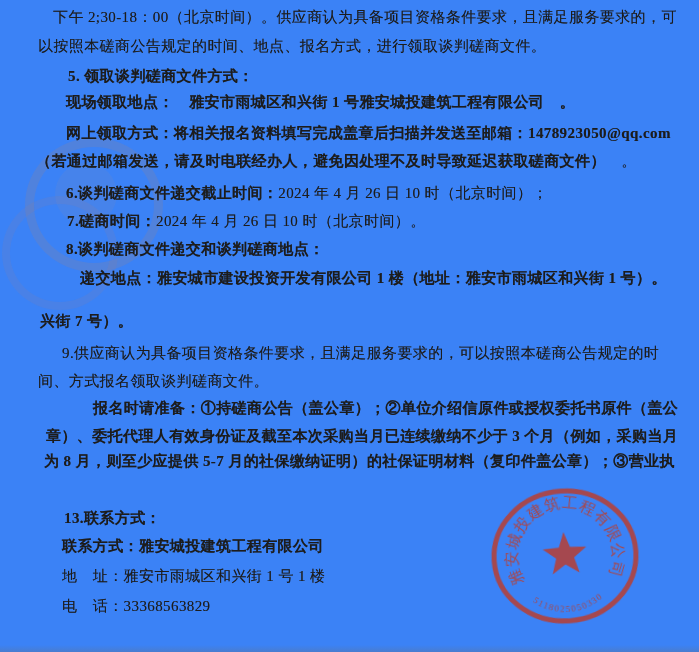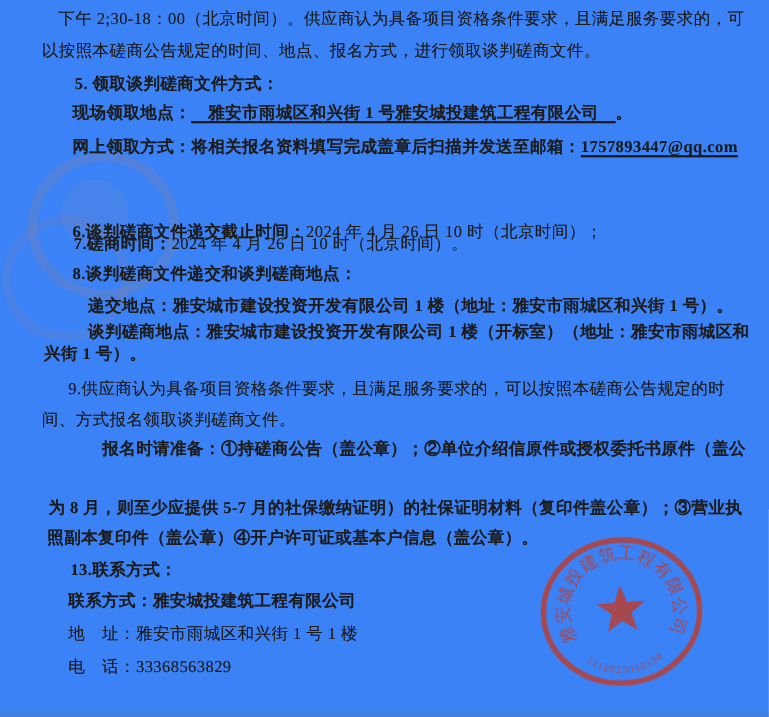--- a/index.html
+++ b/index.html
@@ -8,21 +8,21 @@
     position:relative;width:699px;height:652px;overflow:hidden;
     background:#3b82f6;
     font-family:"Liberation Serif","DejaVu Serif",serif;
     color:#1c1c1c;
   }
   .ln{
     position:absolute;white-space:nowrap;font-size:15px;letter-spacing:.4px;
     text-shadow:0 0 .5px rgba(40,40,40,.55);
   }
   .b{font-weight:700;}
-  .u{text-decoration:underline;text-underline-offset:3px;text-decoration-thickness:1.6px;}
+  .u{text-underline-offset:3px;text-decoration-thickness:1.6px;}
   .ghost{position:absolute;border-radius:50%;pointer-events:none;}
   .ghost1{left:25px;top:138px;width:120px;height:116px;border:9px solid rgba(193,130,95,.16);}
   .ghost2{left:2px;top:196px;width:100px;height:98px;border:8px solid rgba(193,130,95,.10);}
   .ghost3{left:55px;top:163px;width:62px;height:62px;background:rgba(205,150,110,.08);}
   .stamp{
     position:absolute;left:489px;top:486px;opacity:.88;
     transform:rotate(-4deg);filter:blur(.2px);
   }
   .bottom-shade{
     position:absolute;left:0;bottom:0;width:699px;height:7px;
@@ -38,39 +38,39 @@
   <div class="ghost ghost2"></div>
   <div class="ghost ghost3"></div>
 
   <div class="ln" style="left:53px;top:8px"><span>下午 2;30-18：00（北京时间）。供应商认为具备项目资格条件要求，且满足服务要求的，可</span></div>
   <div class="ln" style="left:38px;top:37px"><span>以按照本磋商公告规定的时间、地点、报名方式，进行领取谈判磋商文件。</span></div>
 
   <div class="ln" style="left:68px;top:67px"><span class="b">5. 领取谈判磋商文件方式：</span></div>
 
   <div class="ln" style="left:66px;top:93px"><span class="b">现场领取地点：</span><span class="b u">　雅安市雨城区和兴街 1 号雅安城投建筑工程有限公司　</span><span class="b">。</span></div>
 
-  <div class="ln" style="left:66px;top:124px"><span class="b">网上领取方式：</span><span class="b">将相关报名资料填写完成盖章后扫描并发送至邮箱：</span><span class="b u">1757893447@qq.com</span></div>
+  <div class="ln" style="left:66px;top:124px"><span class="b">网上领取方式：</span><span class="b">将相关报名资料填写完成盖章后扫描并发送至邮箱：</span><span class="b u">1478923050@qq.com</span></div>
 
+  <div class="ln" style="left:36px;top:152px"><span class="b u">（若通过邮箱发送，请及时电联经办人，避免因处理不及时导致延迟获取磋商文件）　</span><span>。</span></div>
 
-  <div class="ln" style="left:66px;top:201px"><span class="b">6.谈判磋商文件递交截止时间：</span><span>2024 年 4 月 26 日 10 时（北京时间）；</span></div>
+  <div class="ln" style="left:66px;top:184px"><span class="b">6.谈判磋商文件递交截止时间：</span><span>2024 年 4 月 26 日 10 时（北京时间）；</span></div>
 
   <div class="ln" style="left:67px;top:212px"><span class="b">7.磋商时间：</span><span>2024 年 4 月 26 日 10 时（北京时间）。</span></div>
 
   <div class="ln" style="left:66px;top:240px"><span class="b">8.谈判磋商文件递交和谈判磋商地点：</span></div>
 
   <div class="ln" style="left:80px;top:269px"><span class="b">递交地点：雅安城市建设投资开发有限公司 1 楼（地址：雅安市雨城区和兴街 1 号）。</span></div>
-  <div class="ln" style="left:80px;top:292px"><span class="b">谈判磋商地点：雅安城市建设投资开发有限公司 1 楼（开标室）（地址：雅安市雨城区和</span></div>
-  <div class="ln" style="left:40px;top:312px"><span class="b">兴街 1 号）。</span></div>
+  <div class="ln" style="left:40px;top:312px"><span class="b">兴街 7 号）。</span></div>
 
   <div class="ln" style="left:62px;top:344px"><span>9.供应商认为具备项目资格条件要求，且满足服务要求的，可以按照本磋商公告规定的时</span></div>
   <div class="ln" style="left:93px;top:399px"><span class="b">报名时请准备：①持磋商公告（盖公章）；②单位介绍信原件或授权委托书原件（盖公</span></div>
 
   <div class="ln" style="left:38px;top:372px"><span>间、方式报名领取谈判磋商文件。</span></div>
+  <div class="ln" style="left:46px;top:427px"><span class="b">章）、委托代理人有效身份证及截至本次采购当月已连续缴纳不少于 3 个月（例如，采购当月</span></div>
   <div class="ln" style="left:44px;top:452px"><span class="b">为 8 月，则至少应提供 5-7 月的社保缴纳证明）的社保证明材料（复印件盖公章）；③营业执</span></div>
-  <div class="ln" style="left:43px;top:480px"><span class="b">照副本复印件（盖公章）④开户许可证或基本户信息（盖公章）。</span></div>
 
   <div class="ln" style="left:64px;top:509px"><span class="b">13.联系方式：</span></div>
 
   <div class="ln" style="left:62px;top:537px"><span class="b">联系方式：雅安城投建筑工程有限公司</span></div>
   <div class="ln" style="left:62px;top:567px"><span>地　址：雅安市雨城区和兴街 1 号 1 楼</span></div>
   <div class="ln" style="left:62px;top:597px"><span>电　话：33368563829</span></div>
 
   <svg class="stamp" width="152" height="140" viewBox="0 0 152 140" aria-hidden="true">
     <defs>
       <path id="arcTop" d="M32.5,90.3 A48,48 0 1 1 119.5,90.3" fill="none"></path>

